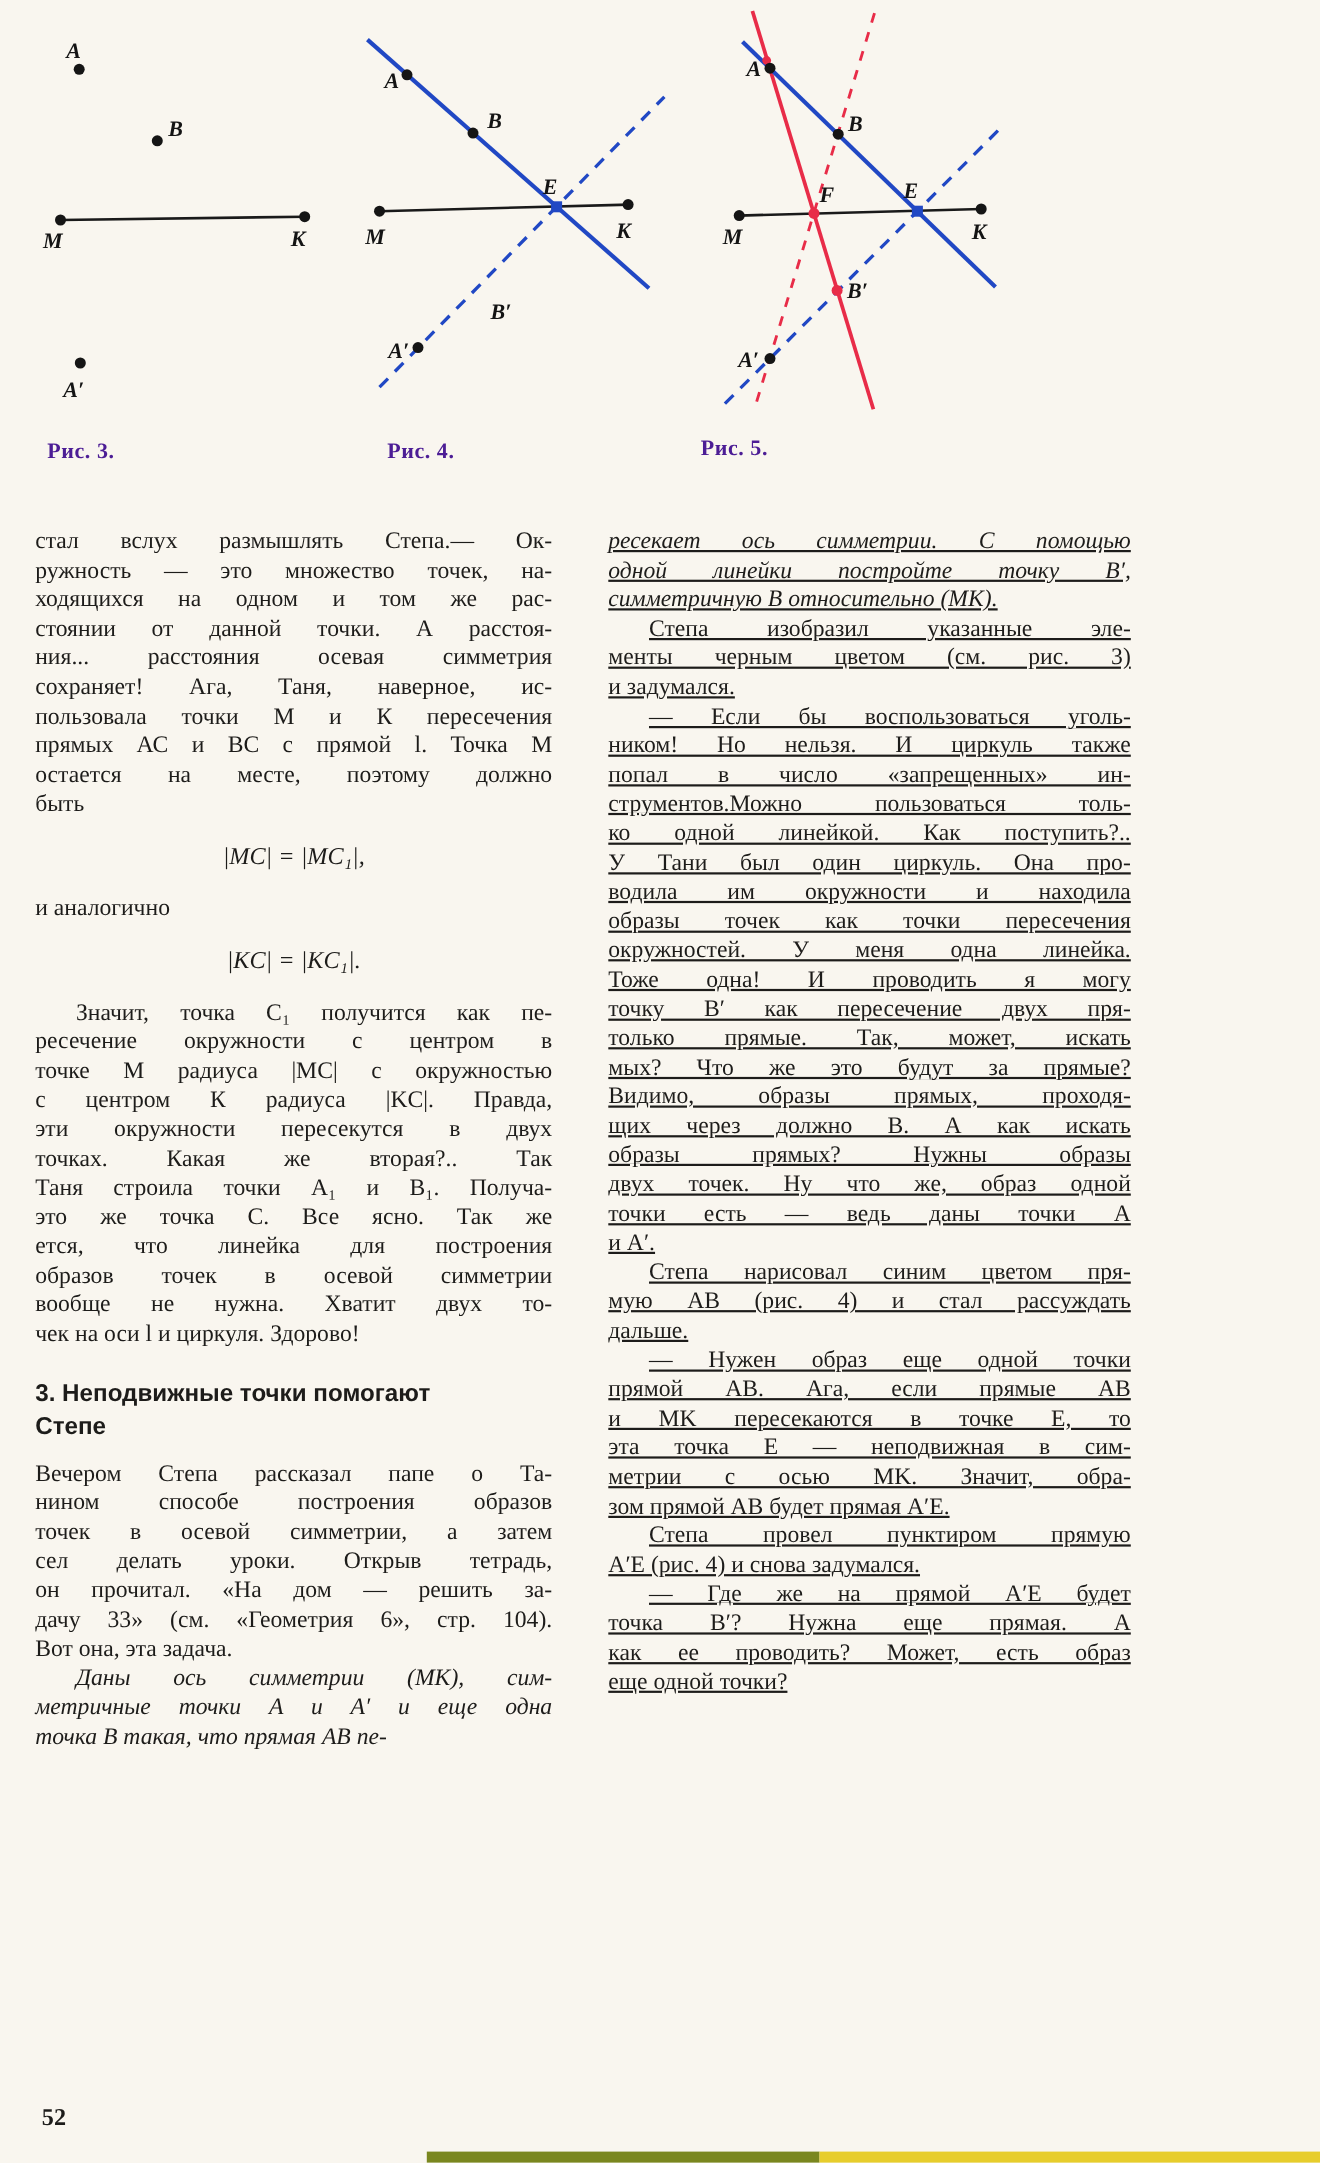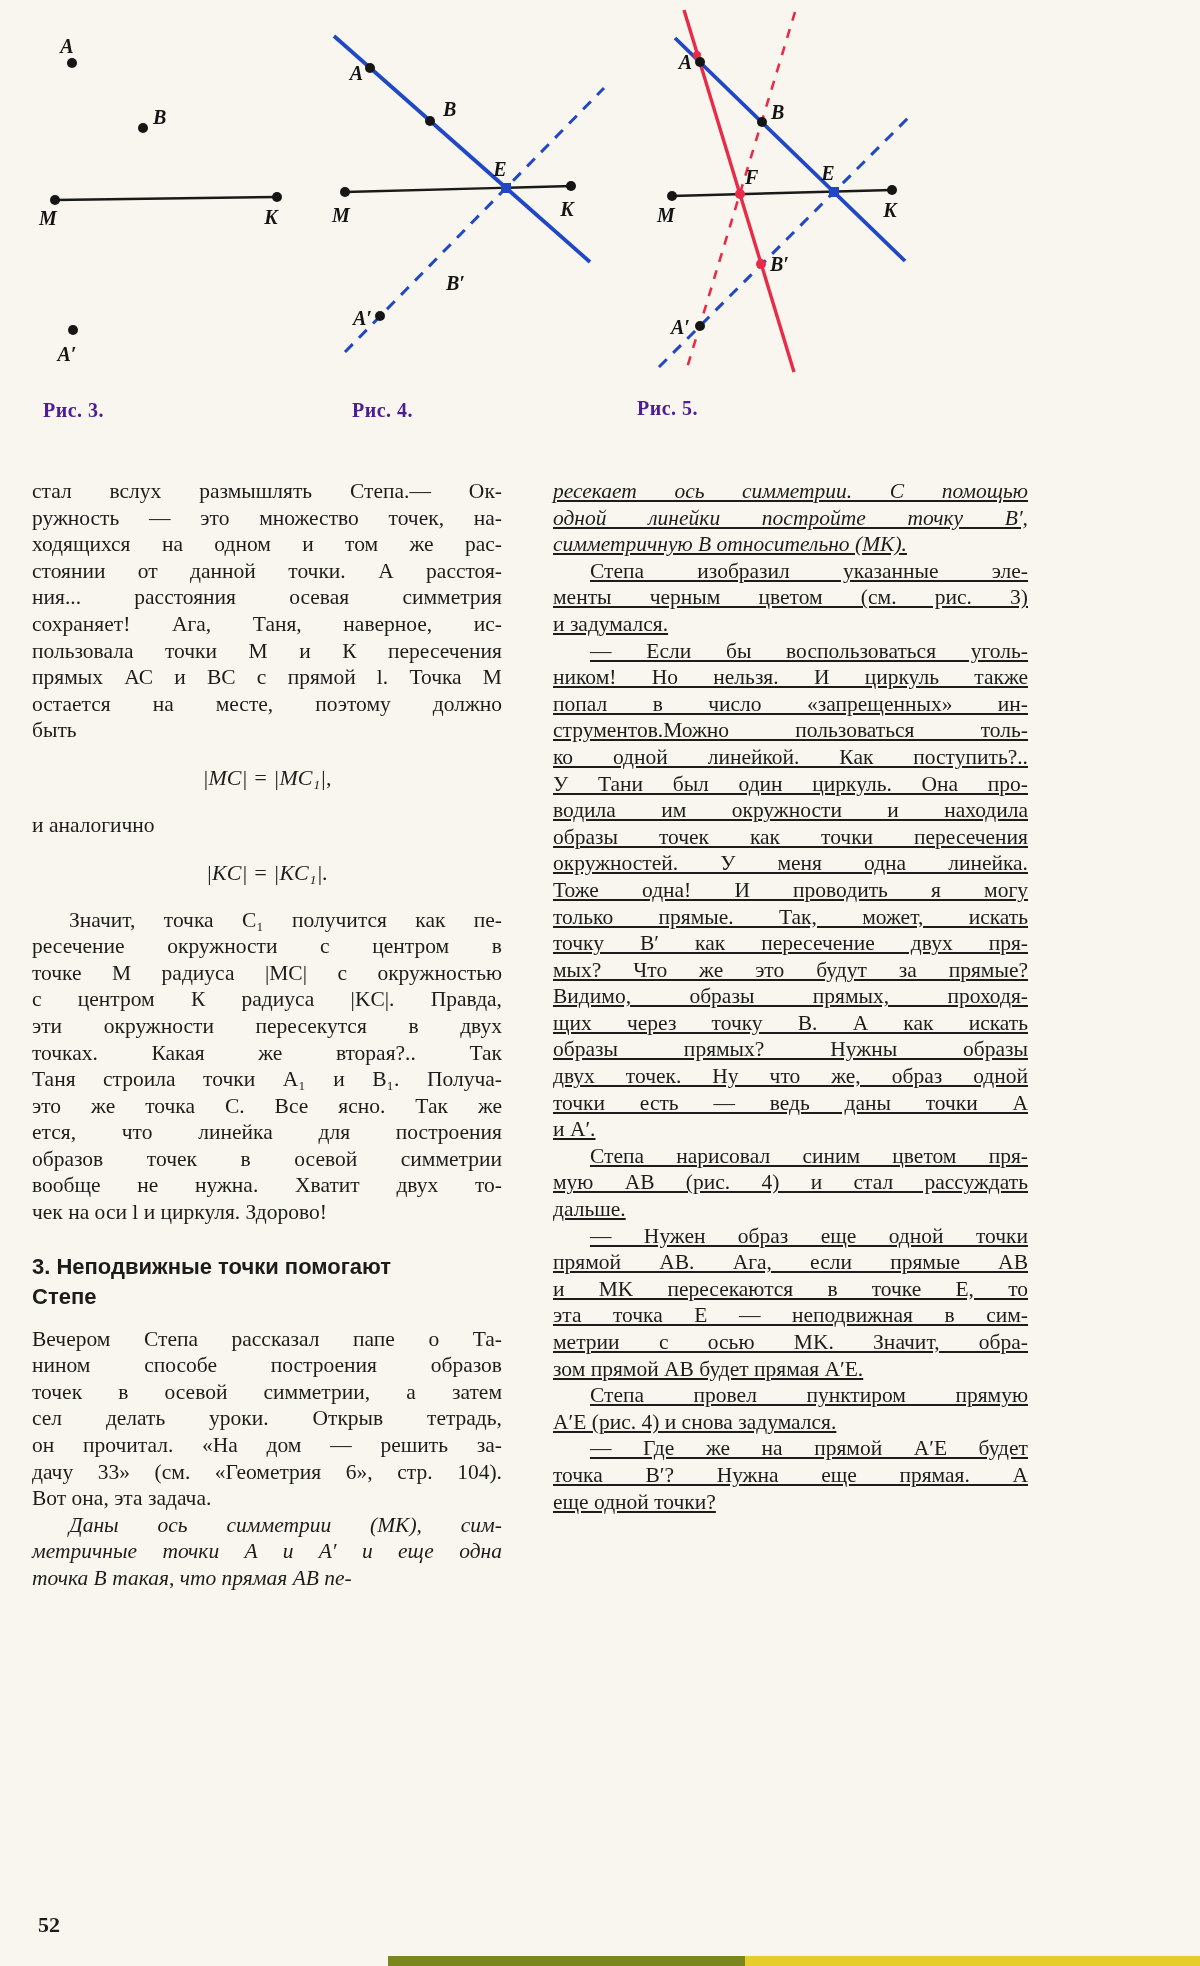--- a/index.html
+++ b/index.html
@@ -175,25 +175,25 @@
       <div class="tline first">— Если бы воспользоваться уголь-</div>
       <div class="tline">ником! Но нельзя. И циркуль также</div>
       <div class="tline">попал в число «запрещенных» ин-</div>
       <div class="tline">струментов.Можно пользоваться толь-</div>
       <div class="tline">ко одной линейкой. Как поступить?..</div>
       <div class="tline">У Тани был один циркуль. Она про-</div>
       <div class="tline">водила им окружности и находила</div>
       <div class="tline">образы точек как точки пересечения</div>
       <div class="tline">окружностей. У меня одна линейка.</div>
       <div class="tline">Тоже одна! И проводить я могу</div>
+      <div class="tline">точку B′ как пересечение двух пря-</div>
       <div class="tline">только прямые. Так, может, искать</div>
-      <div class="tline">точку B′ как пересечение двух пря-</div>
       <div class="tline">мых? Что же это будут за прямые?</div>
       <div class="tline">Видимо, образы прямых, проходя-</div>
-      <div class="tline">щих через точку B. А как искать</div>
+      <div class="tline">щих через должно B. А как искать</div>
       <div class="tline">образы прямых? Нужны образы</div>
       <div class="tline">двух точек. Ну что же, образ одной</div>
       <div class="tline">точки есть — ведь даны точки A</div>
       <div class="tline last">и A′.</div>
     </div>
     <div class="blk p ind">
       <div class="tline first">Степа нарисовал синим цветом пря-</div>
       <div class="tline">мую AB (рис. 4) и стал рассуждать</div>
       <div class="tline last">дальше.</div>
     </div>
@@ -205,20 +205,21 @@
       <div class="tline">метрии с осью MK. Значит, обра-</div>
       <div class="tline last">зом прямой AB будет прямая A′E.</div>
     </div>
     <div class="blk p ind">
       <div class="tline first">Степа провел пунктиром прямую</div>
       <div class="tline last">A′E (рис. 4) и снова задумался.</div>
     </div>
     <div class="blk p ind">
       <div class="tline first">— Где же на прямой A′E будет</div>
       <div class="tline">точка B′? Нужна еще прямая. А</div>
+      <div class="tline">как ее проводить? Может, есть образ</div>
       <div class="tline last">еще одной точки?</div>
     </div>
   </div>
 
 <div class="pageno">52</div>
 
 <div class="strip">
   <div class="seg1"></div>
   <div class="seg2"></div>
 </div>

